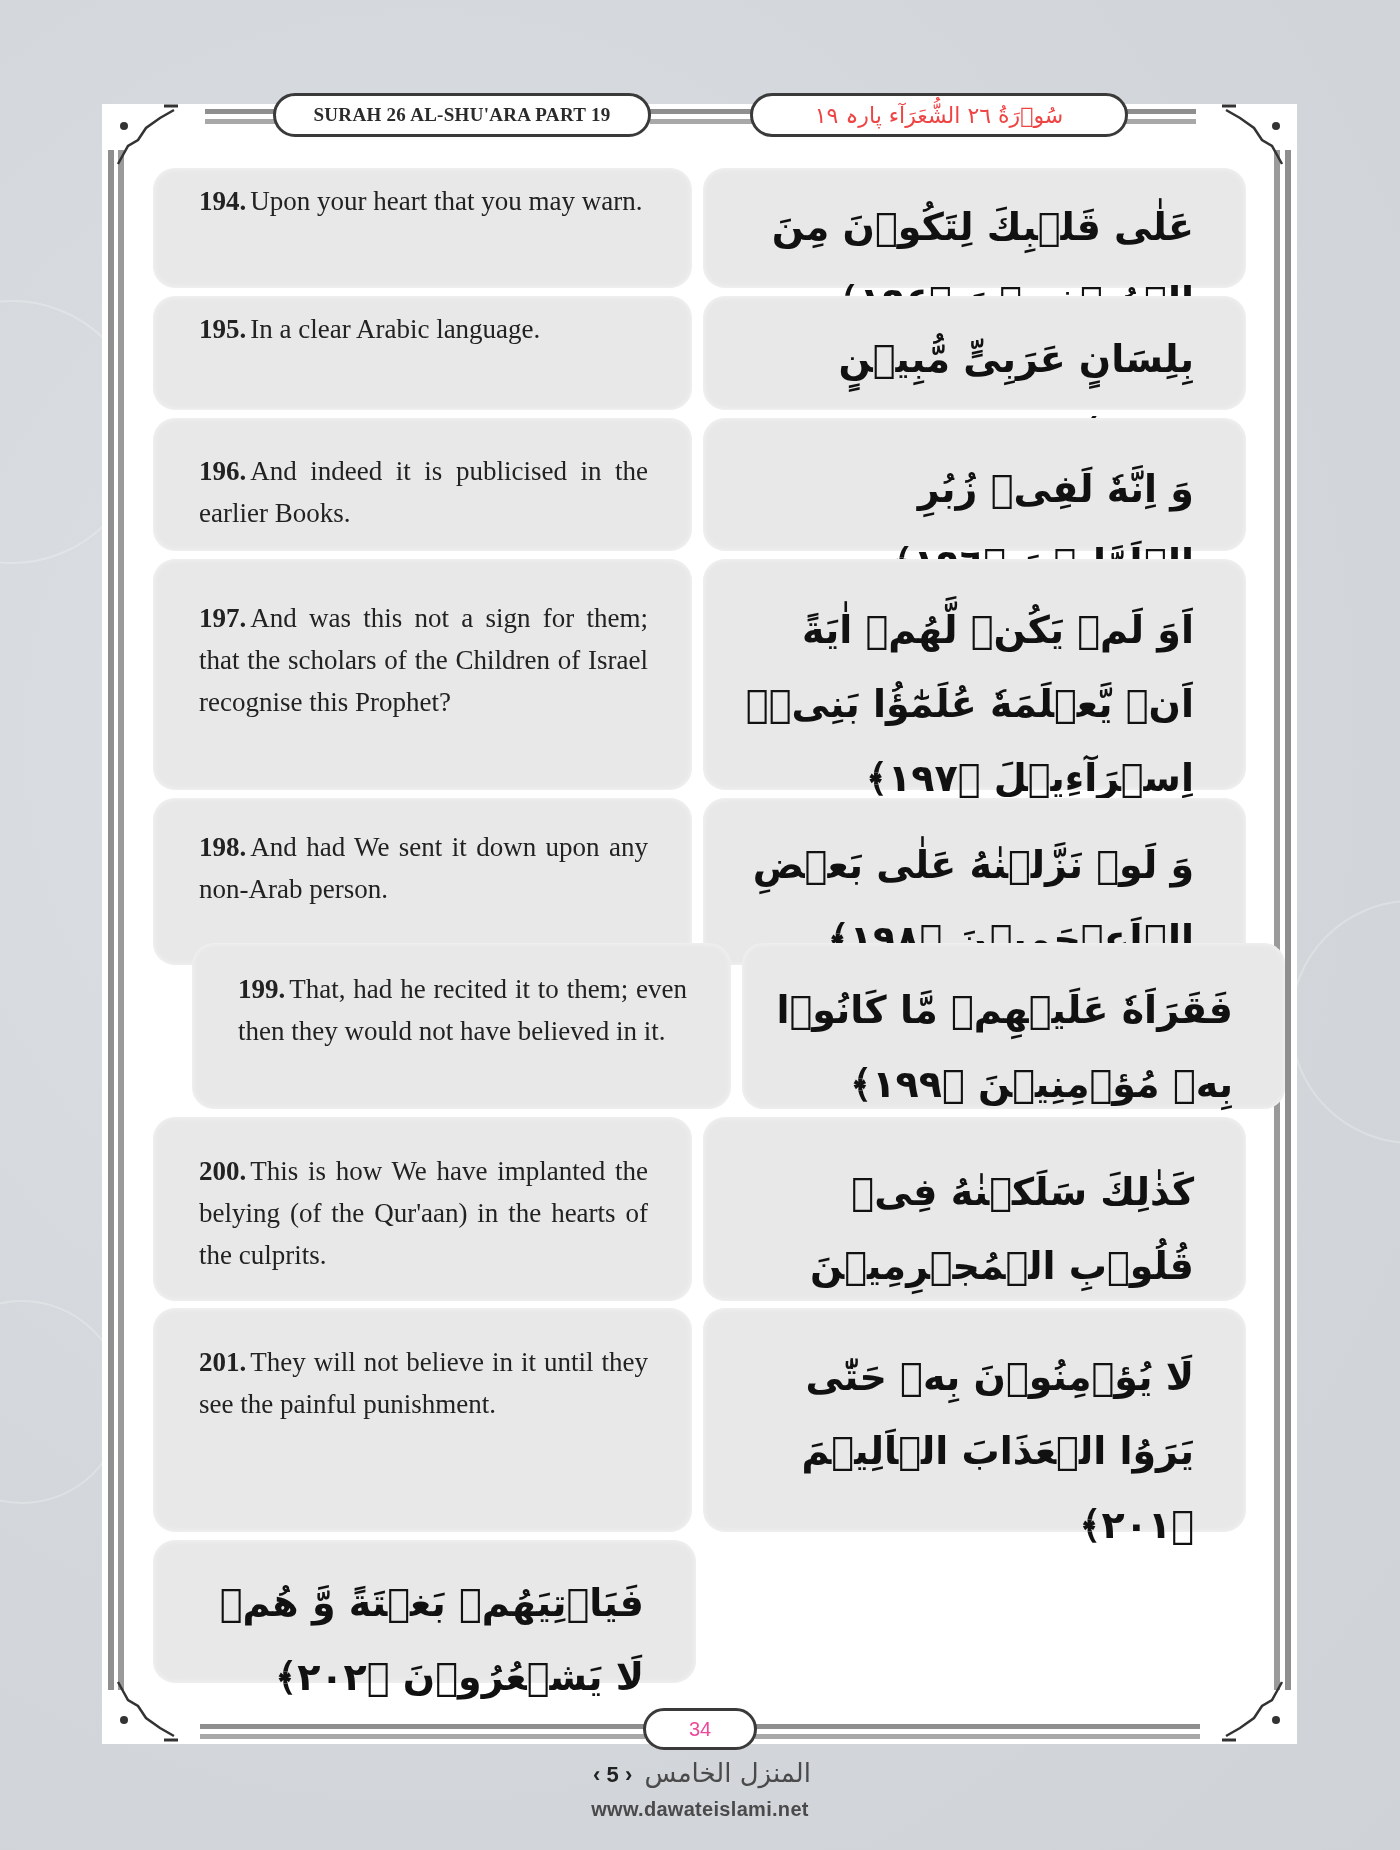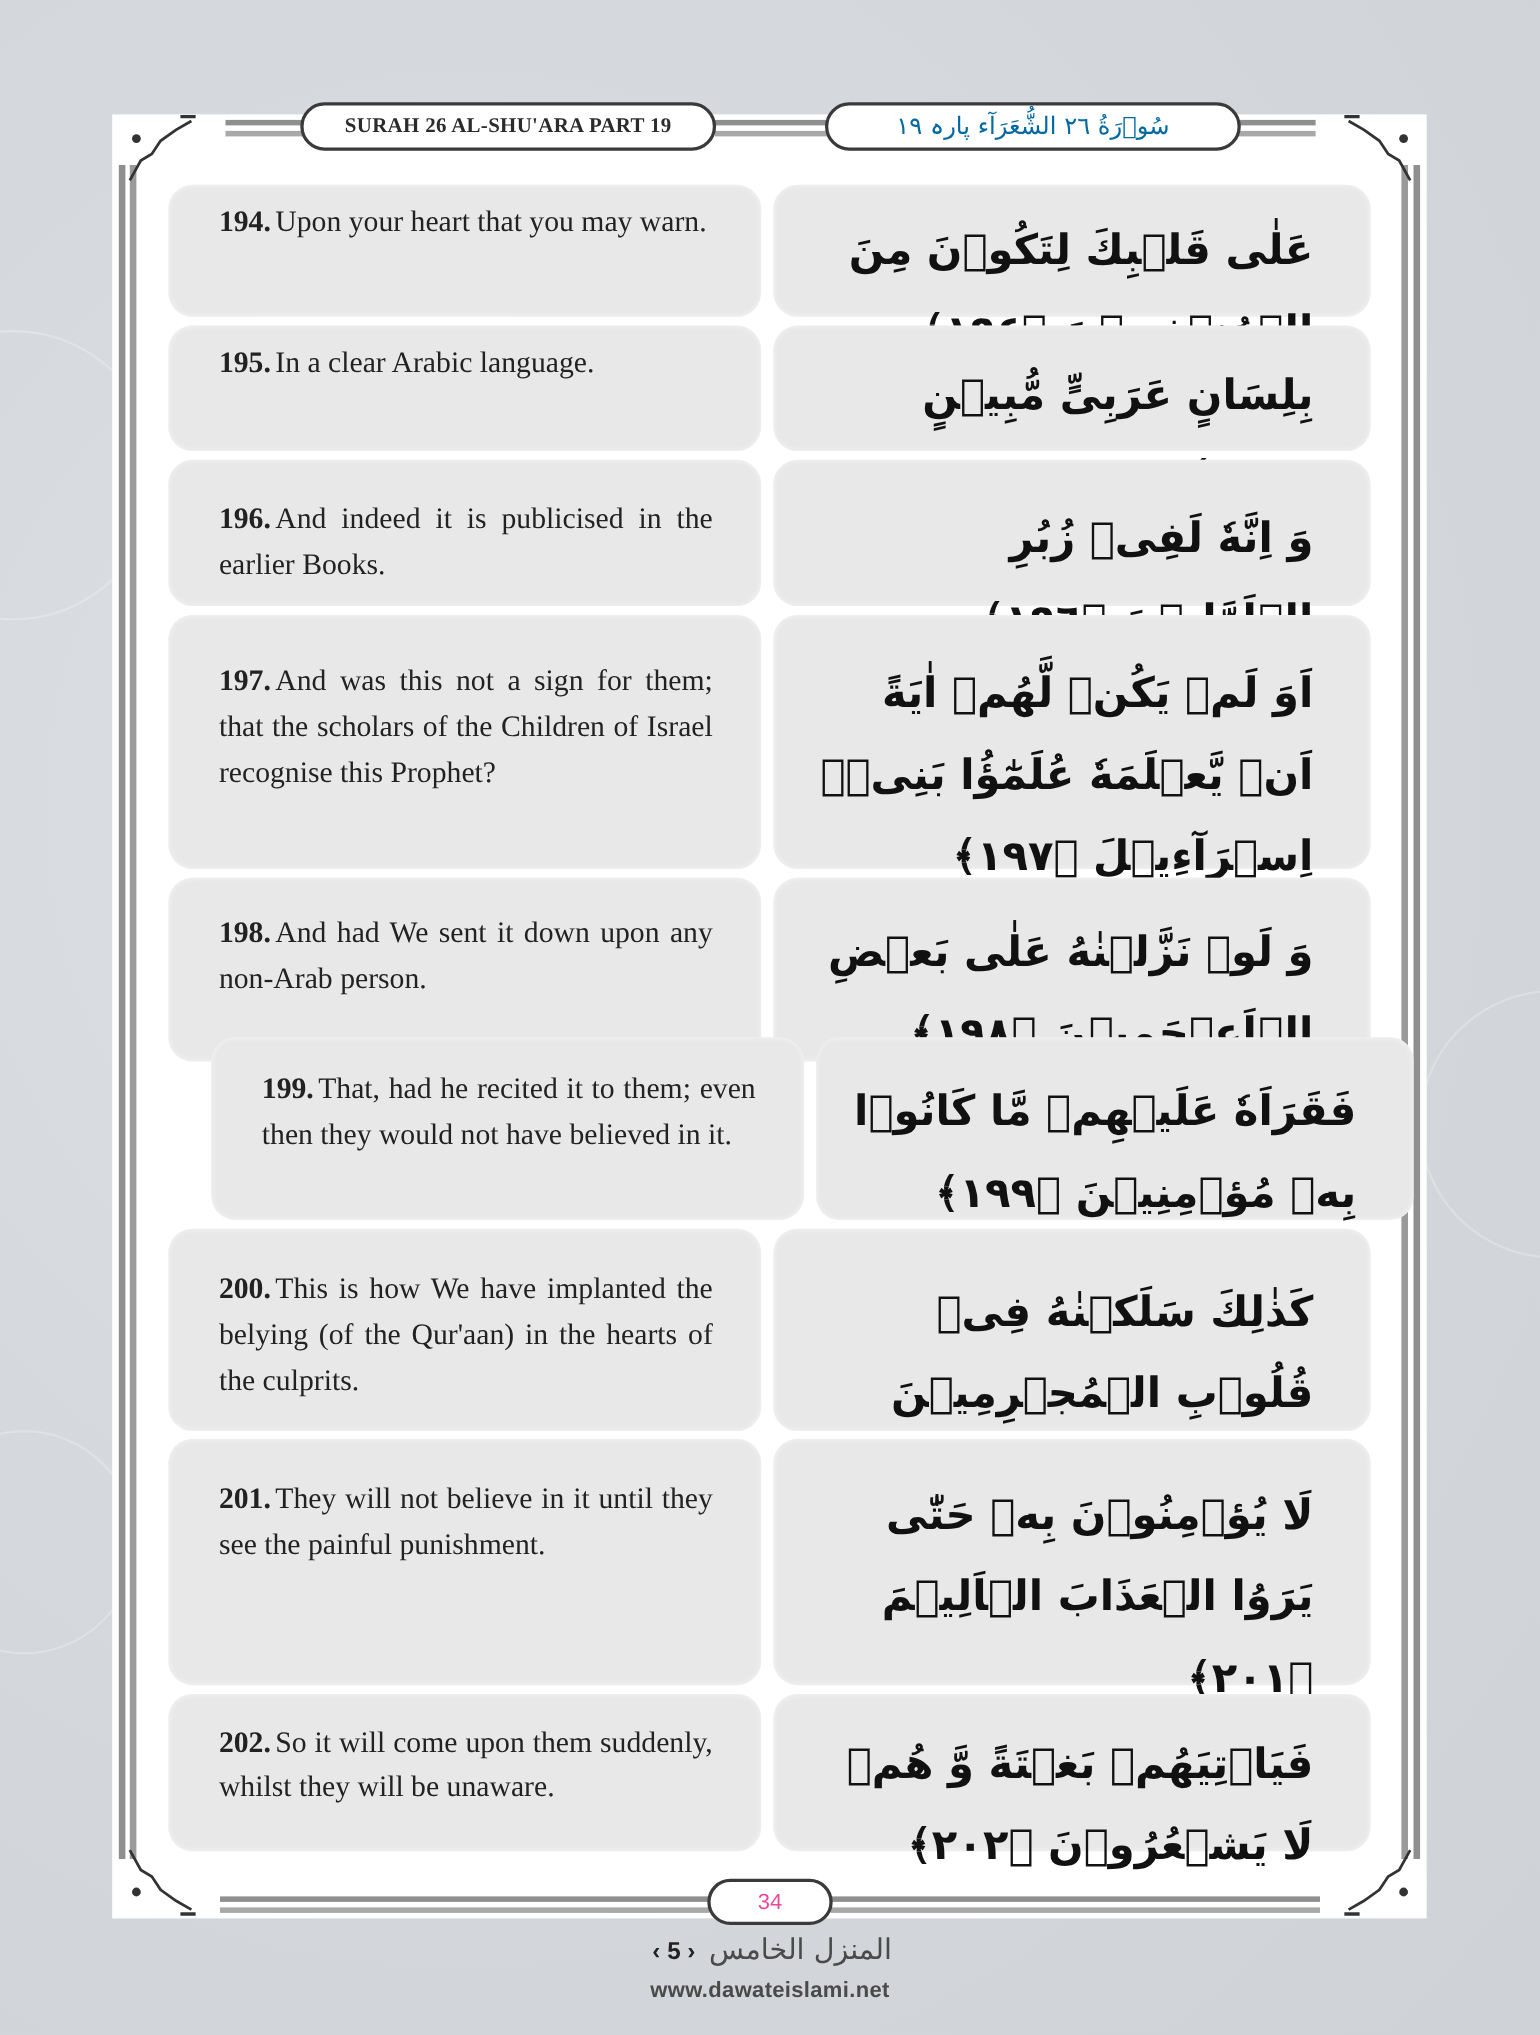--- a/index.html
+++ b/index.html
@@ -30,21 +30,21 @@
     background:#ffffff; display:flex; align-items:center; justify-content:center;
     box-sizing:border-box;
   }
   .pill-en {
     left:273px; top:93px; width:378px;
     font-family:"Liberation Serif", serif; font-weight:bold; font-size:19px;
     letter-spacing:0.3px; color:#2b2b2b;
   }
   .pill-ar {
     left:750px; top:93px; width:378px;
-    font-family:"DejaVu Sans", sans-serif; font-size:22px; color:#0369a1; direction:rtl;
+    font-family:"DejaVu Sans", sans-serif; font-size:22px; color:#ef4444; direction:rtl;
   }
   .pill-page {
     left:643px; top:1708px; width:114px; height:42px;
     font-family:"Liberation Sans", sans-serif; font-size:20px; color:#ec4899;
   }
 
   
   .row { position:absolute; left:153px; width:1093px; display:flex; gap:11px; }
   .card {
     background:#e8e8e8; border-radius:22px; box-sizing:border-box;
@@ -169,21 +169,20 @@
   <div class="card en" style="padding-top:33px;"><span class="num">200.</span><span>This is how We have implanted the belying (of the Qur'aan) in the hearts of the culprits.</span></div>
   <div class="card ar" style="padding-top:38px;">كَذٰلِكَ سَلَكۡنٰهُ فِیۡ قُلُوۡبِ الۡمُجۡرِمِیۡنَ ﴿٢٠٠﴾</div>
 </div>
 
 <div class="row" style="top:1308px;height:224px;">
   <div class="card en" style="padding-top:33px;"><span class="num">201.</span><span>They will not believe in it until they see the painful punishment.</span></div>
   <div class="card ar" style="padding-top:32px;">لَا یُؤۡمِنُوۡنَ بِهٖ حَتّٰی یَرَوُا الۡعَذَابَ الۡاَلِیۡمَ ﴿٢٠١﴾</div>
 </div>
 
 <div class="row" style="top:1540px;height:143px;">
-  <div class="card en" style="padding-top:24px;line-height:40px;"><span class="num">202.</span><span>So it will come upon them suddenly, whilst they will be unaware.</span></div>
   <div class="card ar" style="padding-top:26px;">فَیَاۡتِیَهُمۡ بَغۡتَةً وَّ هُمۡ لَا یَشۡعُرُوۡنَ ﴿٢٠٢﴾</div>
 </div>
 
 <div class="pill pill-page">34</div>
 
 <div class="footer-ar">
   <span>المنزل الخامس</span>
   <span class="juz-num">‹ 5 ›</span>
 </div>
 <div class="footer-url">www.dawateislami.net</div>

